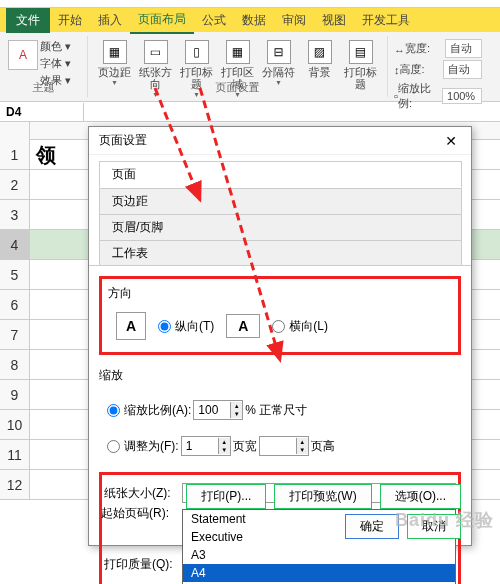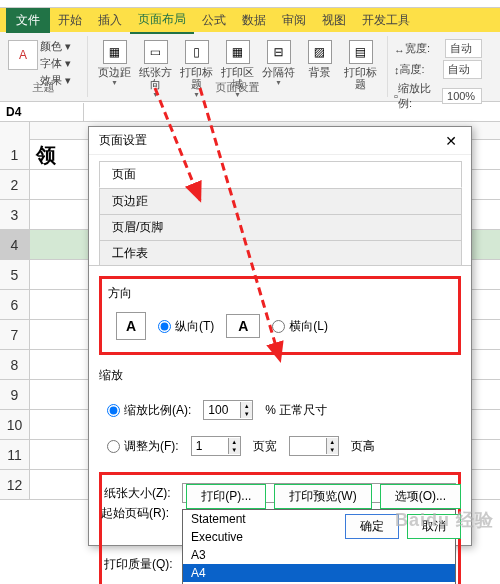--- a/index.html
+++ b/index.html
@@ -58,21 +58,21 @@
 .section-title { font-size: 12px; margin: 2px 0 6px 0; }
 .orientation { display: flex; align-items: center; gap: 12px; padding: 4px 8px 8px 8px; }
 .orient-icon { width: 30px; height: 28px; border: 1px solid #999; display:flex;align-items:center;justify-content:center; font-weight: bold; font-size:14px; background:#fff; }
 .orient-icon.landscape { width: 34px; height: 24px; }
 .radio-wrap { display: flex; align-items: center; gap: 4px; font-size: 12px; }
 
 .redbox { border: 3px solid #e22; padding: 4px 6px; }
 .redbox.orient { margin-bottom: 12px; }
 
 .zoom { padding-left: 8px; font-size: 12px; }
-.zoom .row { display: flex; align-items: center; margin: 16px 0; gap: 12px; }
+.zoom .row { display: flex; align-items: center; margin: 16px 0; gap: 2px; }
 .spinner { display:inline-flex; align-items:center; border:1px solid #999; }
 .spinner input { width: 36px; border: none; padding: 2px 4px; text-align:left; font-size:12px; }
 .spinner .sp-btns { display:flex; flex-direction:column; }
 .spinner .sp-btns span { width:12px;height:8px;display:flex;align-items:center;justify-content:center;font-size:6px;border-left:1px solid #999;background:#eee; }
 
 .form-row { display: flex; align-items: center; margin: 6px 0; font-size: 12px; }
 .form-row .lab { width: 78px; text-align: left; }
 .combo { border: 1px solid #999; display: flex; align-items: center; justify-content: space-between; padding: 2px 6px; flex: 1; background:#fff; position:relative; }
 .combo .arrow { font-size: 9px; color: #555; }
 

